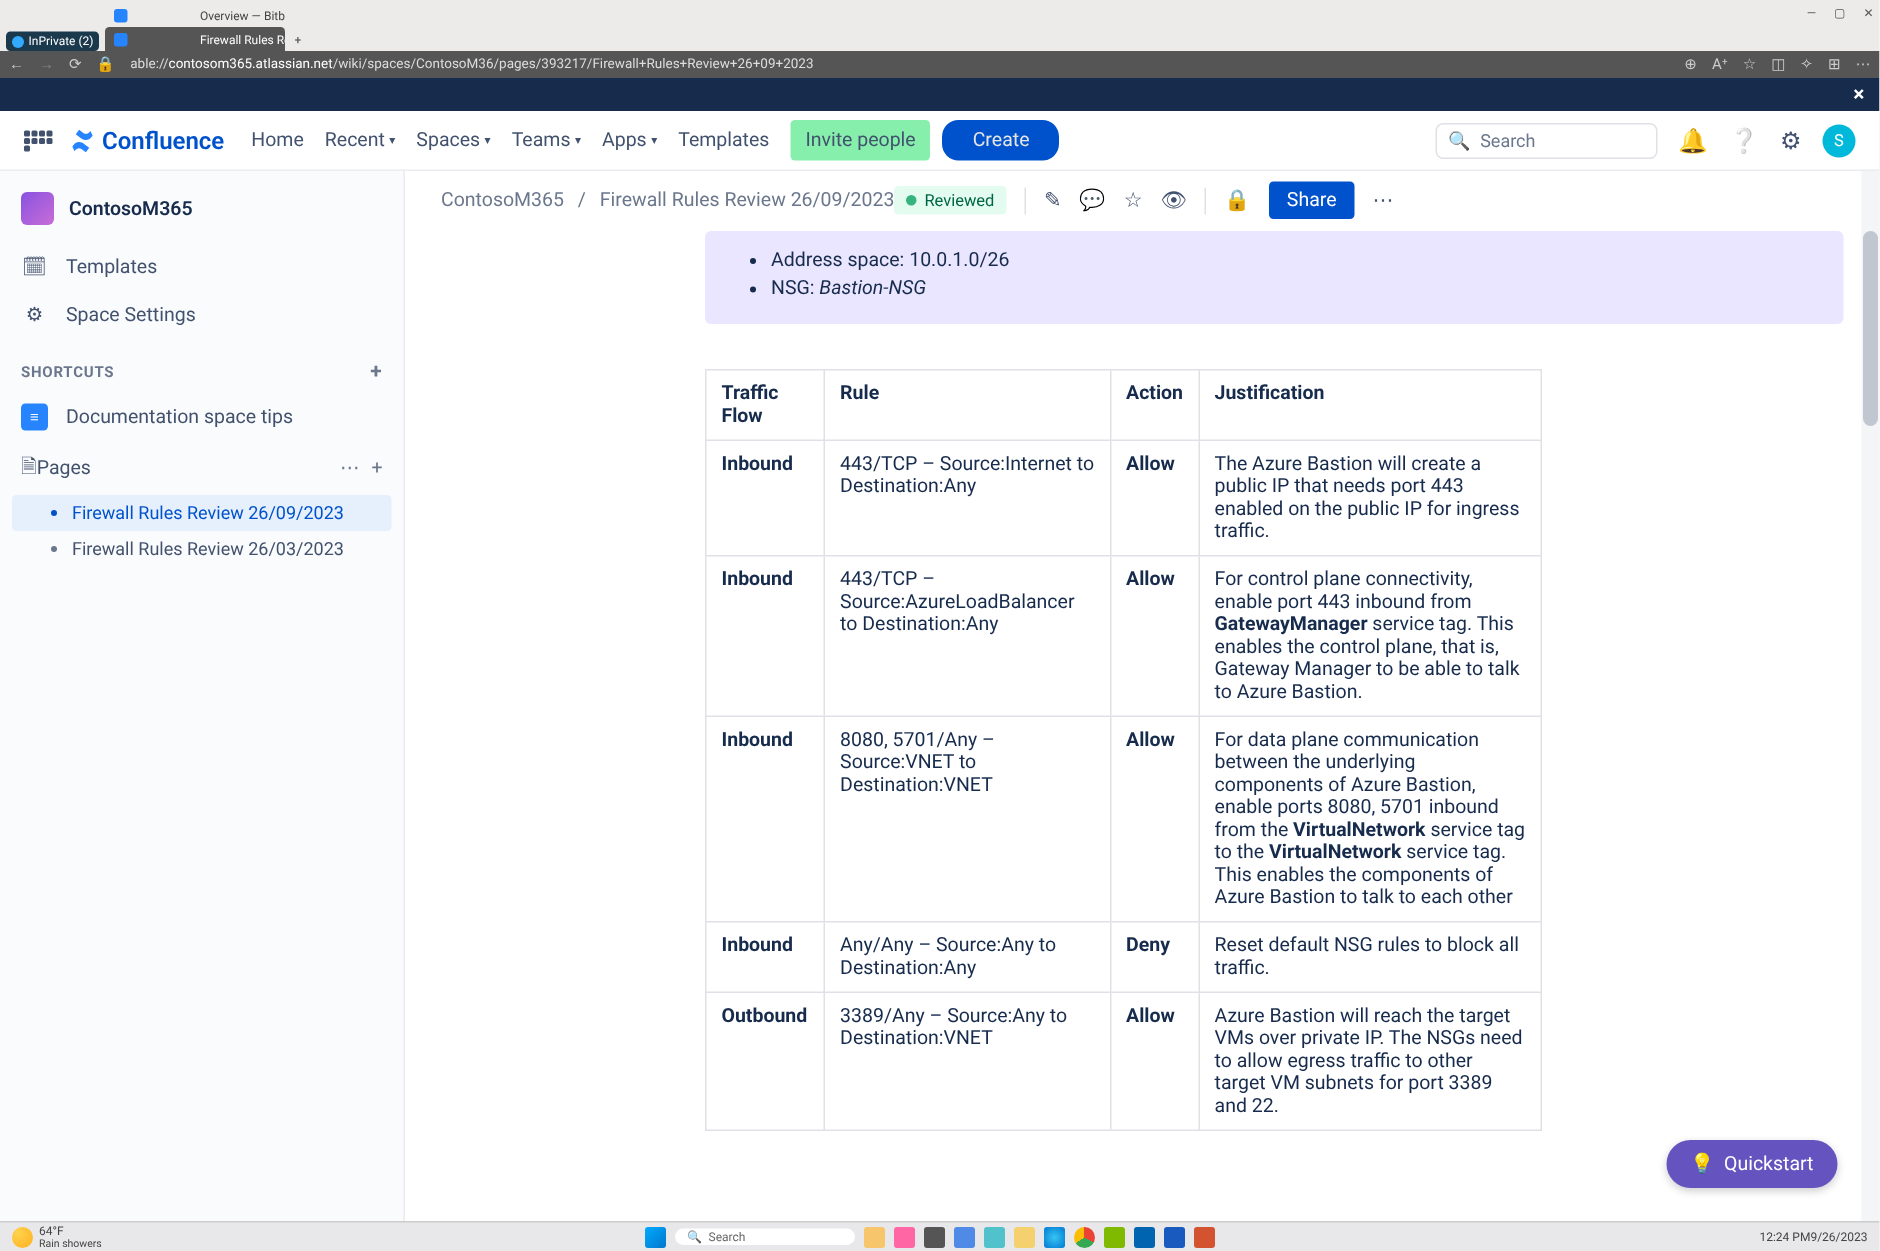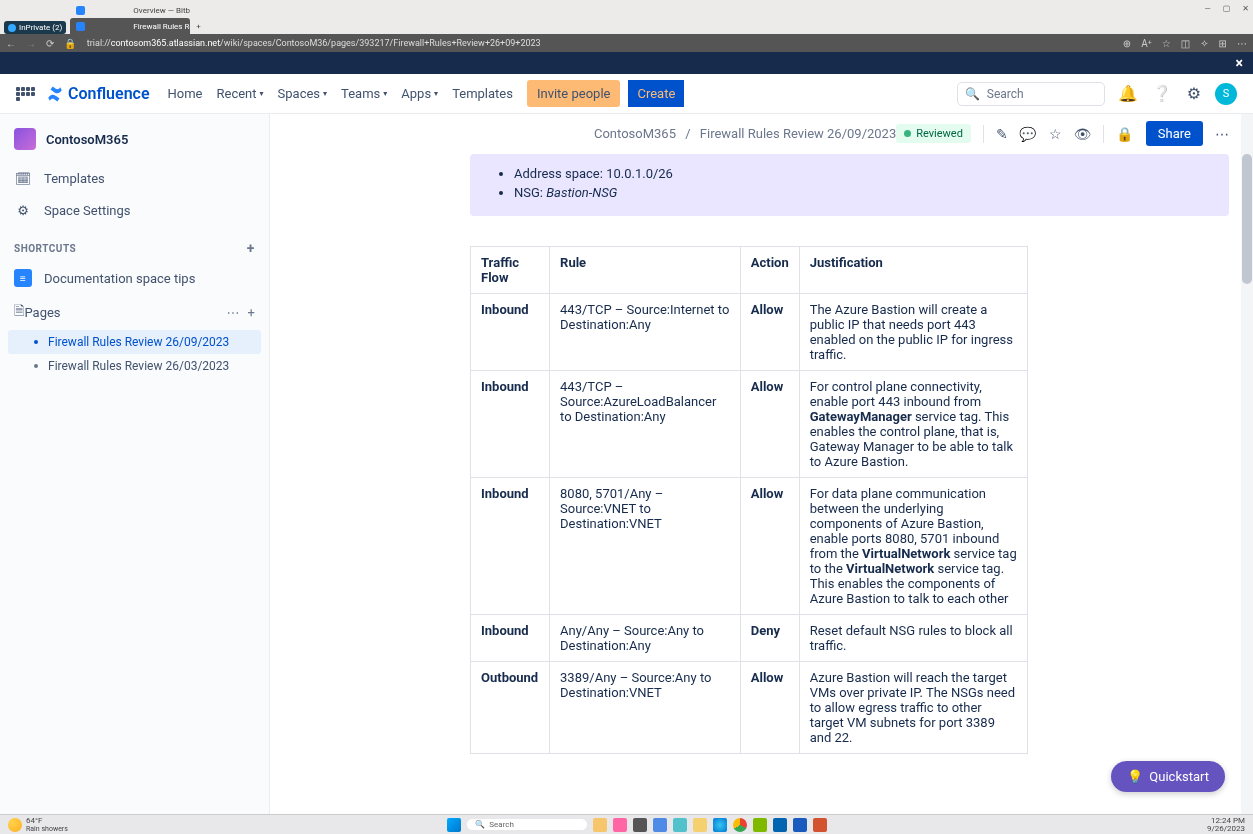--- a/index.html
+++ b/index.html
@@ -21,22 +21,22 @@
 .banner a { color:#fff; text-decoration:underline;}
 .banner .close { position:absolute; right:10px; font-size:14px; cursor:pointer; font-weight:bold;}
 .banner .bold{font-weight:600;}
 .topnav { height:40px; background:#fff; border-bottom:1px solid #ebecf0; display:flex; align-items:center; padding:0 16px; font-size:13px; color:#42526e;}
 .topnav .apps { width:22px;height:22px;margin-right:8px;display:flex;flex-wrap:wrap;gap:1px;align-content:center;}
 .topnav .apps span{width:4px;height:4px;background:#42526e;border-radius:1px;}
 .brand { color:#0052cc; font-weight:600; font-size:16px; margin-right:18px; display:flex; align-items:center;}
 .brand svg{margin-right:4px;}
 .tnav-item { margin-right:14px; cursor:pointer; display:flex; align-items:center;}
 .tnav-item .crt{font-size:8px;margin-left:3px;}
-.btn-light{background:#fdba74;padding:6px 10px;border-radius:3px;margin-right:8px;color:#42526e;cursor:pointer;}
-.btn-primary{background:#0052cc;color:#fdba74;padding:6px 9px;border-radius:0;cursor:pointer;}
+.btn-light{background:#86efac;padding:6px 10px;border-radius:3px;margin-right:8px;color:#42526e;cursor:pointer;}
+.btn-primary{background:#0052cc;color:#e5e5e5;padding:6px 20px;border-radius:11px;cursor:pointer;}
 .spacer{flex:1;}
 .search{display:flex;align-items:center;border:1px solid #dfe1e6;border-radius:5px;padding:4px 8px;width:148px;font-size:12px;color:#6b778c;}
 .search .sico{margin-right:6px;font-size:12px;}
 .top-icon{margin-left:14px;color:#42526e;font-size:16px;cursor:pointer;}
 .avatar{width:22px;height:22px;border-radius:50%;background:#00b8d9;color:#fff;display:flex;align-items:center;justify-content:center;font-size:11px;margin-left:14px;}
 .content-wrap{display:flex;height:calc(100% - 16px - 18px - 18px - 22px - 40px - 20px);background:#fff;position:relative;}
 .sidebar{width:270px;background:#fafbfc;border-right:1px solid #ebecf0;padding:14px 0 0 0;font-size:13px;color:#42526e;overflow:hidden;}
 .space-hdr{display:flex;align-items:center;padding:0 14px 12px 14px;}
 .space-ico{width:22px;height:22px;border-radius:4px;background:linear-gradient(135deg,#8952e0,#c86dd7);margin-right:10px;}
 .space-name{font-weight:600;color:#172b4d;font-size:13px;}
@@ -45,21 +45,21 @@
 .side-sec-hdr{font-size:10px;font-weight:700;color:#6b778c;letter-spacing:0.5px;padding:14px 14px 6px 14px;display:flex;justify-content:space-between;align-items:center;}
 .side-sec-hdr .plus{font-size:14px;color:#6b778c;}
 .tree-item{display:flex;align-items:center;padding:5px 14px 5px 34px;font-size:12px;cursor:pointer;}
 .tree-item.active{background:#e6effc;color:#0052cc;border-radius:3px;margin:0 8px;padding-left:26px;}
 .tree-item .dot{width:4px;height:4px;background:#6b778c;border-radius:50%;margin-right:10px;flex-shrink:0;}
 .tree-item.active .dot{background:#0052cc;}
 .pages-row{display:flex;align-items:center;padding:7px 14px;justify-content:space-between;}
 .pages-row .lft{display:flex;align-items:center;}
 .pages-row .ricons{display:flex;align-items:center;gap:8px;color:#6b778c;}
 .main{flex:1;overflow:hidden;position:relative;}
-.page-hdr{height:40px;display:flex;align-items:center;padding:0 24px;justify-content:flex-end;border-bottom:1px solid #fff;}
+.page-hdr{height:40px;display:flex;align-items:center;padding:0 24px;justify-content:flex-start;border-bottom:1px solid #fff;}
 .breadcrumbs{font-size:13px;color:#6b778c;}
 .breadcrumbs a{color:#6b778c;text-decoration:none;}
 .breadcrumbs .sep{margin:0 6px;}
 .hdr-actions{display:flex;align-items:center;gap:12px;font-size:14px;color:#42526e;}
 .status-pill{background:#e3fcef;color:#006644;font-size:11px;padding:3px 8px;border-radius:3px;display:flex;align-items:center;}
 .status-dot{width:7px;height:7px;background:#36b37e;border-radius:50%;margin-right:5px;}
 .vbar{width:1px;height:18px;background:#dfe1e6;}
 .share-btn{background:#0052cc;color:#fff;font-size:13px;padding:5px 12px;border-radius:3px;}
 .hico{cursor:pointer;}
 .page-body{height:calc(100% - 40px);overflow-y:auto;padding:0 24px 40px 200px;}
@@ -76,21 +76,21 @@
 .vscroll-fake{position:absolute;right:0;top:0;width:12px;height:100%;background:#f4f5f7;}
 .vscroll-thumb{position:absolute;right:1px;top:40px;width:10px;height:130px;background:#c1c7d0;border-radius:5px;}
 .quickstart{position:absolute;right:28px;bottom:22px;background:#6554c0;color:#fff;padding:8px 16px;border-radius:20px;font-size:13px;display:flex;align-items:center;box-shadow:0 2px 6px rgba(0,0,0,0.2);}
 .quickstart .bulb{margin-right:6px;}
 .taskbar{height:20px;background:#e8e8ea;border-top:1px solid #ccc;display:flex;align-items:center;padding:0 8px;font-size:8px;color:#444;position:absolute;bottom:0;left:0;right:0;}
 .taskbar .weather{display:flex;align-items:center;}
 .taskbar .weather .wi{width:14px;height:14px;background:radial-gradient(circle at 30% 30%,#ffd24d,#ffb020);border-radius:50%;margin-right:4px;}
 .taskbar .center{flex:1;display:flex;align-items:center;justify-content:center;gap:6px;}
 .taskbar .center .sbox{background:#fff;border-radius:10px;padding:1px 8px;font-size:8px;color:#666;display:flex;align-items:center;width:120px;}
 .taskbar .tico{width:14px;height:14px;display:inline-block;border-radius:2px;}
-.taskbar .right{display:flex;flex-direction:column;align-items:flex-end;line-height:8px;}
+.taskbar .right{display:flex;flex-direction:row;align-items:flex-end;line-height:8px;}
 </style>
 </head>
 <body>
 
 <div class="titlebar">
   <span>—</span>
   <span>▢</span>
   <span>✕</span>
 </div>
 
@@ -115,21 +115,21 @@
       <span>+</span>
     </div>
 </div>
 
 <div class="addressrow">
   <span class="nav-ico">←</span>
   <span class="nav-ico" style="opacity:.4">→</span>
   <span class="nav-ico">⟳</span>
   <span class="nav-ico">🔒</span>
   <span class="url">
-    <span>trial://</span><span class="h">contosom365.atlassian.net</span><span>/wiki/spaces/ContosoM36/pages/393217/Firewall+Rules+Review+26+09+2023</span>
+    <span>able://</span><span class="h">contosom365.atlassian.net</span><span>/wiki/spaces/ContosoM36/pages/393217/Firewall+Rules+Review+26+09+2023</span>
   </span>
   <span class="ricon">⊕</span>
   <span class="ricon">A⁺</span>
   <span class="ricon">☆</span>
   <span class="ricon">◫</span>
   <span class="ricon">✧</span>
   <span class="ricon">⊞</span>
   <span class="ricon">⋯</span>
 </div>
 

